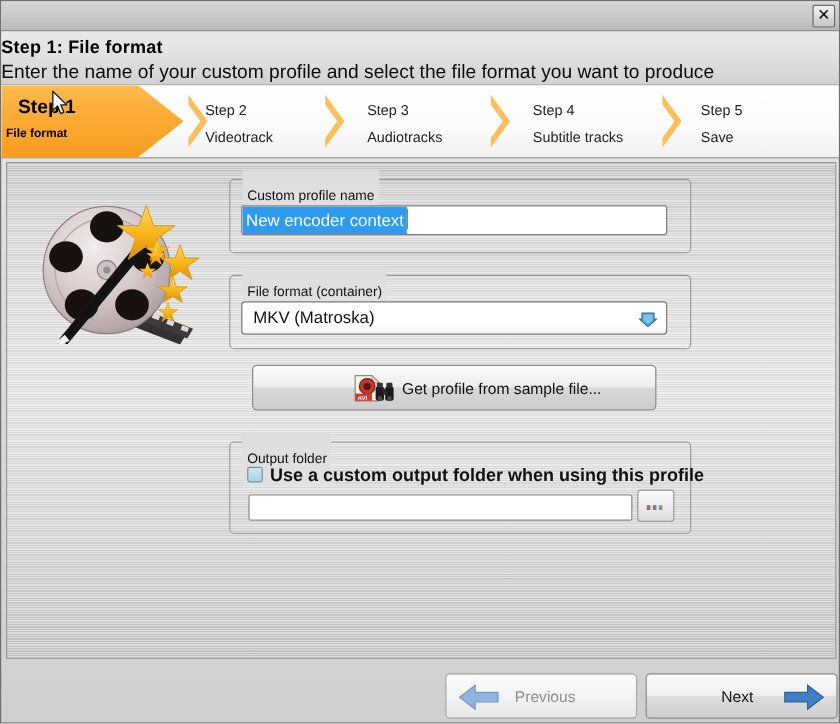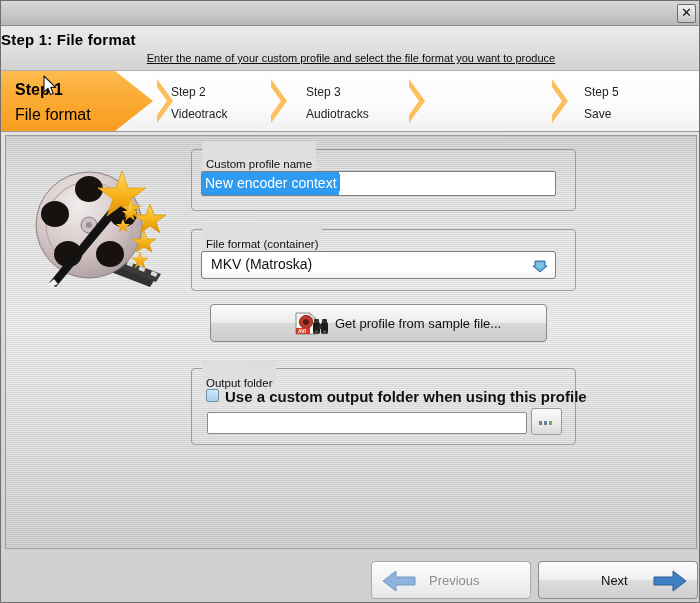--- a/index.html
+++ b/index.html
@@ -58,25 +58,24 @@
   }
   #header-title {
     text-align: left;
     font-size: 15px;
     font-weight: bold;
     color: #000;
     padding-top: 4px;
     letter-spacing: 0.2px;
   }
   #header-sub {
-    text-align: center;
-    font-size: 11px;
+    text-align: left;
+    font-size: 16px;
     color: #0b0b0b;
     padding-top: 4px;
-    text-decoration: underline;
   }
 
   
   #stepbar {
     position: absolute;
     left: 0; top: 69px;
     width: 700px; height: 62px;
     background: linear-gradient(180deg,#ffffff 0%,#fbfbfb 60%,#f1f1f1 100%);
     border-top: 1px solid #b4b4b4;
     border-bottom: 1px solid #9a9a9a;
@@ -113,23 +112,23 @@
     background: linear-gradient(180deg,#fdbb4e 0%,#fcae39 35%,#f79d1f 100%);
     clip-path: polygon(0 0, 114px 0, 152px 30px, 114px 60px, 0 60px);
   }
   #step-active .step-title {
     left: 14px; top: 10px;
     font-size: 16px;
     font-weight: bold;
     color: #000;
   }
   #step-active .step-sub {
-    left: 14px; top: 35px;
-    font-size: 16px;
-    font-weight: normal;
+    left: 4px; top: 35px;
+    font-size: 10px;
+    font-weight: bold;
     color: #000;
   }
   .chevron {
     position: absolute;
     top: 6px;
     width: 22px; height: 48px;
   }
   .chevron svg { display:block; }
 
   
@@ -391,20 +390,24 @@
       <div class="step-title" style="left:0;top:14px">Step 3</div>
       <div class="step-sub" style="left:0;top:36px">Audiotracks</div>
     </div>
 
     <div class="chevron" style="left:405px">
       <svg width="22" height="48" viewBox="0 0 22 48">
           <path d="M3 2 L19 24 L3 46 L3 38 L13 24 L3 10 Z" fill="#fcbf5b"></path>
         </svg>
     </div>
 
+    <div class="step" style="left:443px;width:130px">
+      <div class="step-title" style="left:0;top:14px">Step 4</div>
+      <div class="step-sub" style="left:0;top:36px">Subtitle tracks</div>
+    </div>
 
     <div class="chevron" style="left:548px">
       <svg width="22" height="48" viewBox="0 0 22 48">
           <path d="M3 2 L19 24 L3 46 L3 38 L13 24 L3 10 Z" fill="#fcbf5b"></path>
         </svg>
     </div>
 
     <div class="step" style="left:583px;width:110px">
       <div class="step-title" style="left:0;top:14px">Step 5</div>
       <div class="step-sub" style="left:0;top:36px">Save</div>

